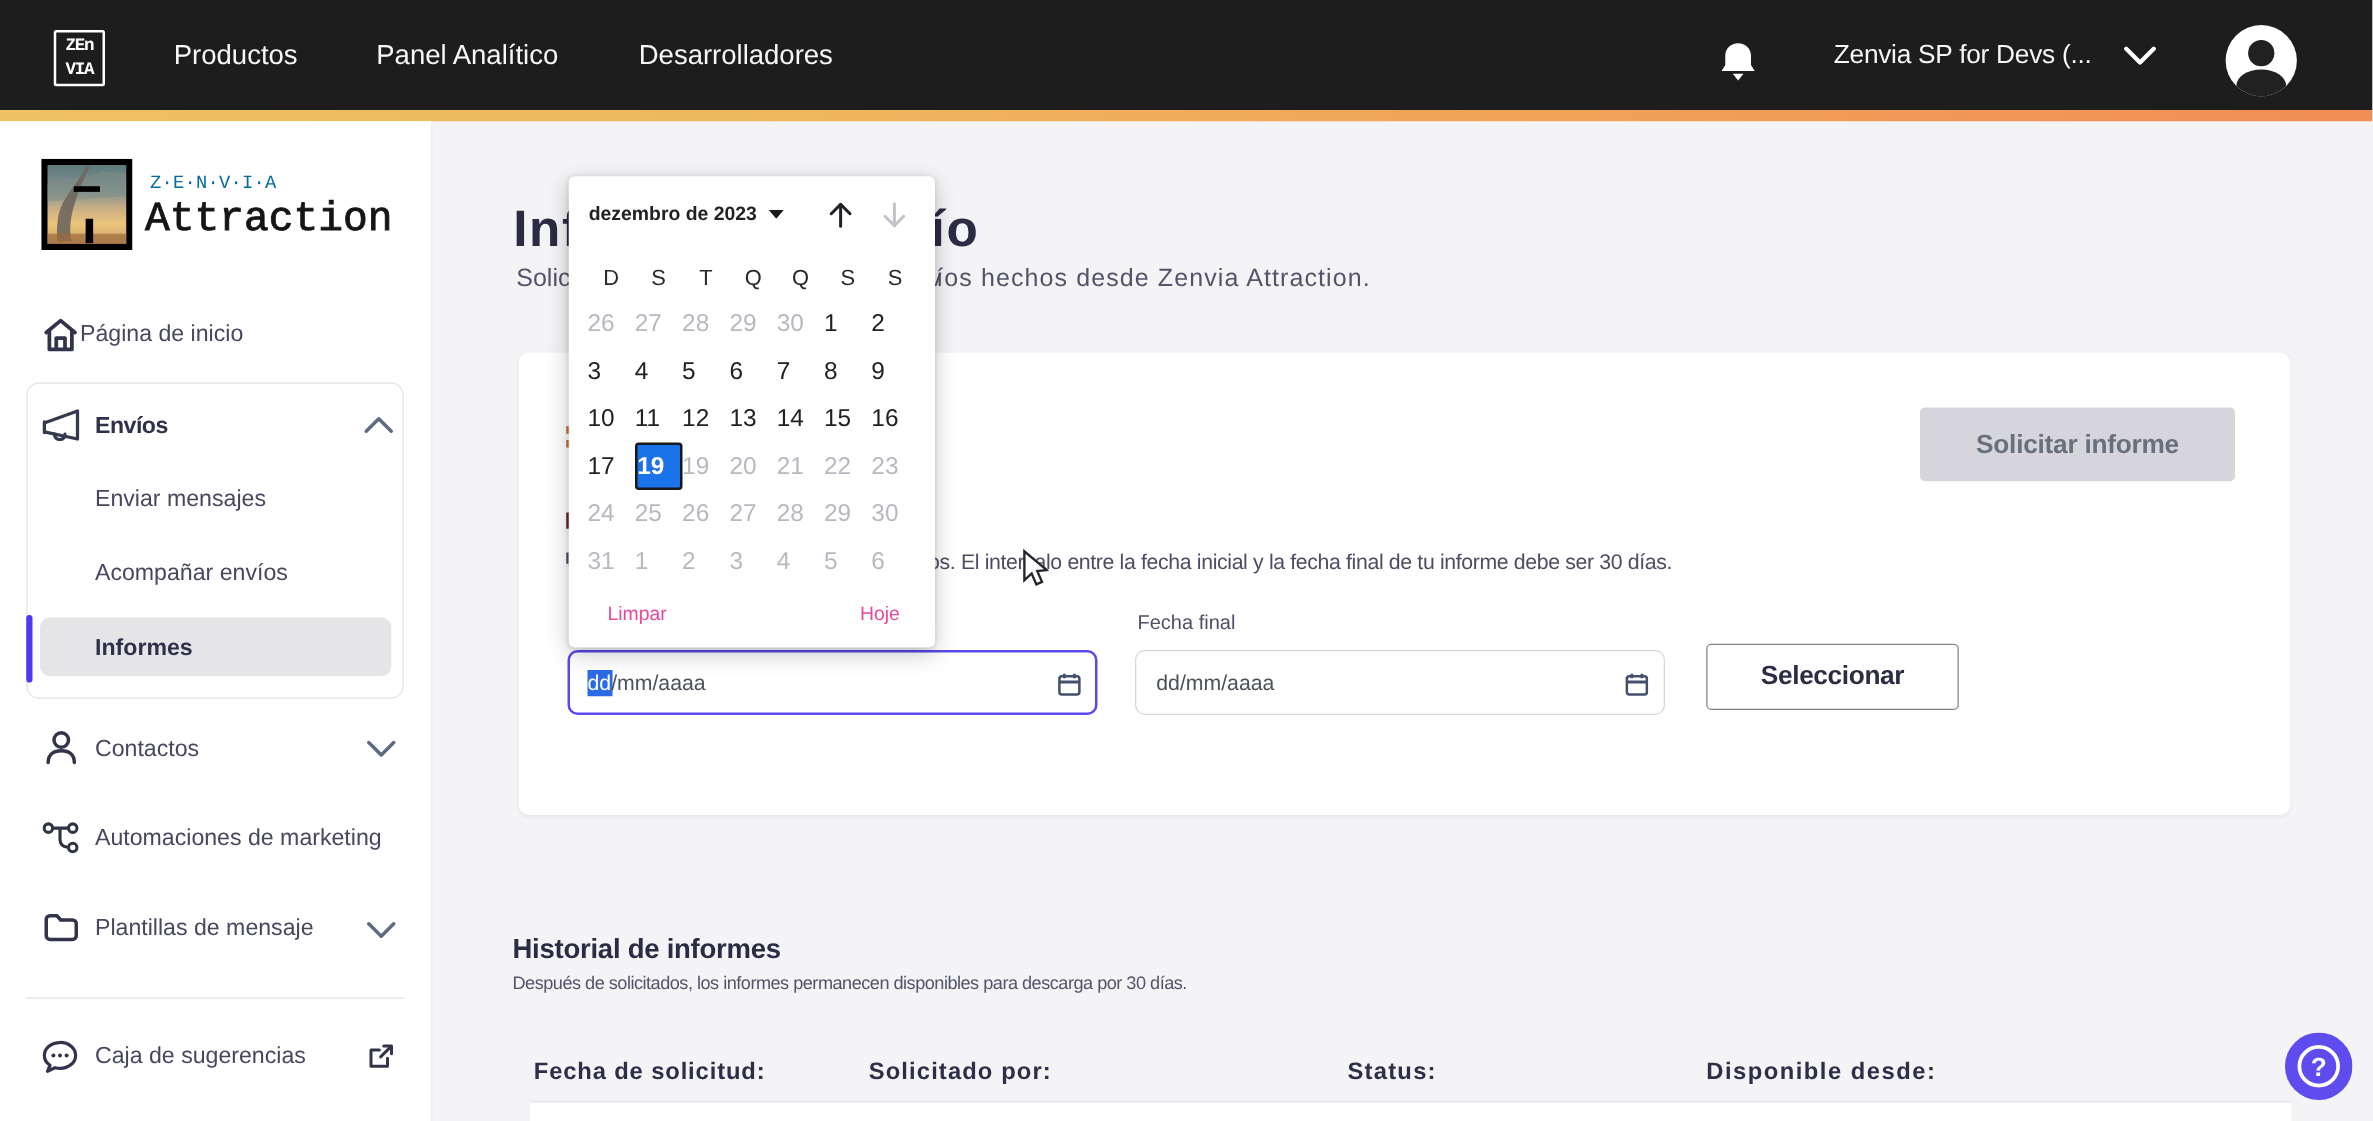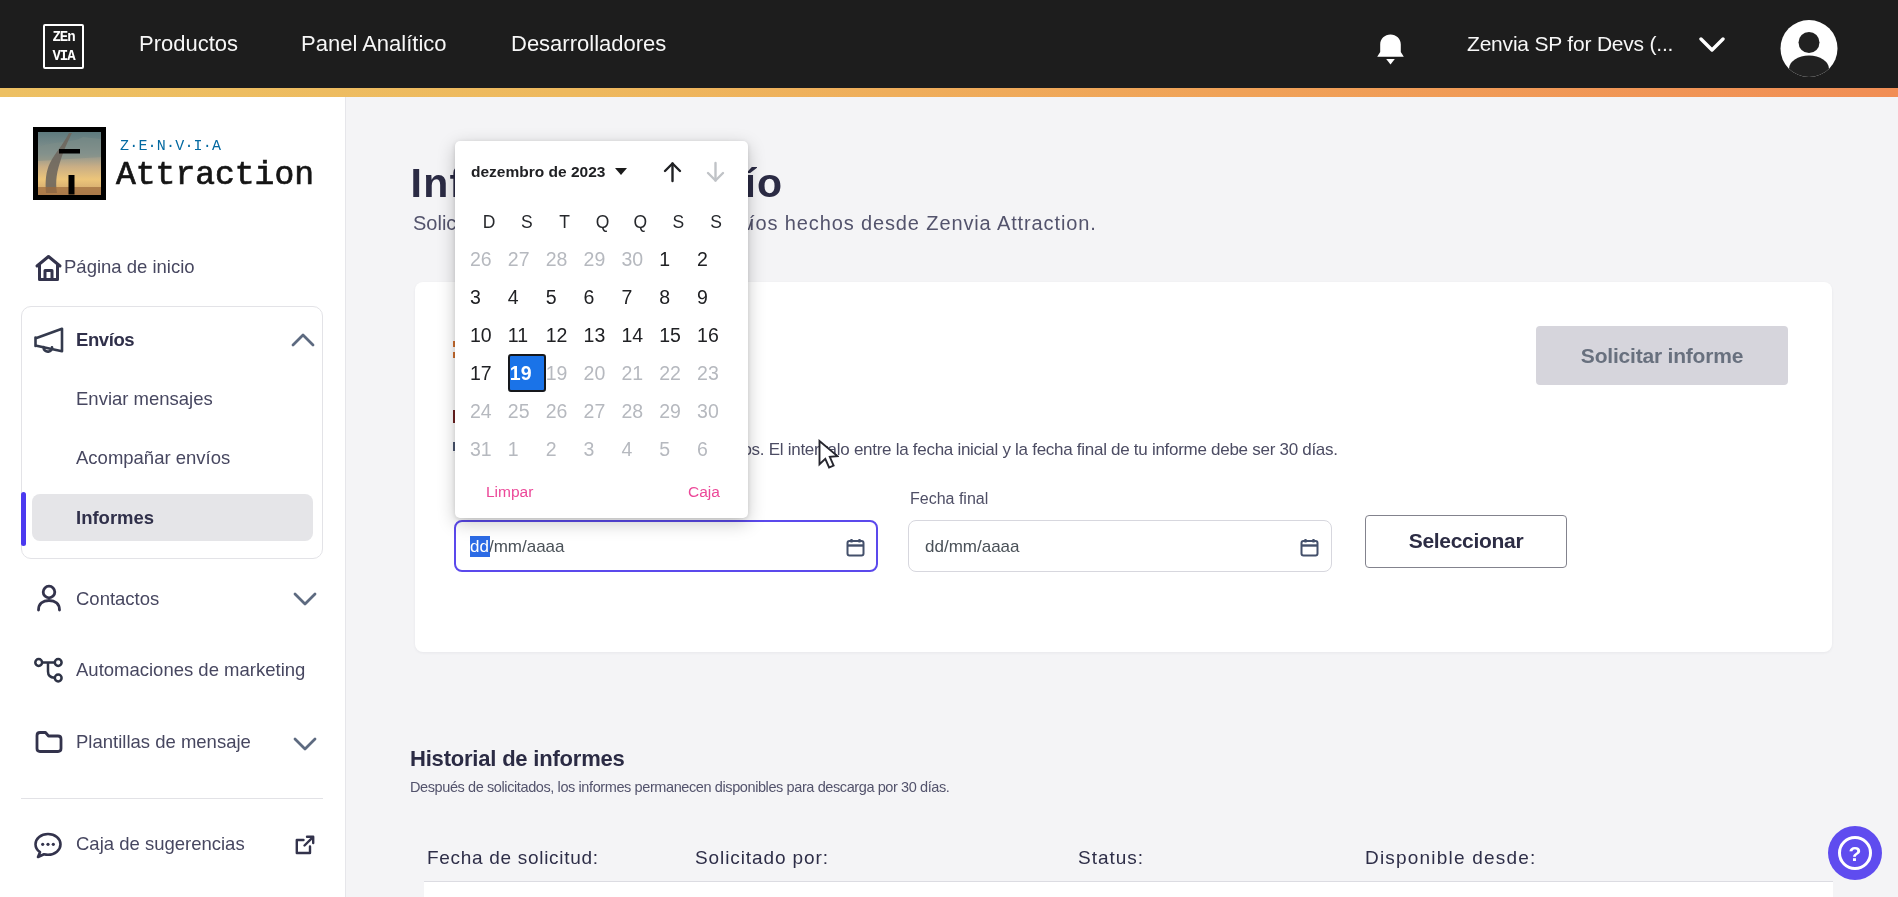--- a/index.html
+++ b/index.html
@@ -42,21 +42,21 @@
   box-shadow:0 5px 18px rgba(0,0,0,.22),0 1px 4px rgba(0,0,0,.12)}
 .calhead{position:absolute;left:16px;top:22px;font-size:15.5px;font-weight:bold;color:#202124}
 .calcell{position:absolute;width:38px;height:38px;font-size:19.5px;color:#202124}
 .caldis{color:#b6b9bf}
 .calsel{background:#1a73e8;color:#fff;font-weight:bold;border:2px solid #16181c;border-radius:3px;box-sizing:border-box}
 .callink{position:absolute;font-size:15.5px;color:#ec4899}
 .dayhead{position:absolute;width:38px;text-align:center;font-size:17.5px;color:#26282c}
 
 .hist{position:absolute;left:410px;top:746px;font-size:22px;font-weight:bold;letter-spacing:-0.2px;color:#2b2b44}
 .histsub{position:absolute;left:410px;top:779px;font-size:14.5px;letter-spacing:-0.4px;color:#53536c}
-.th{position:absolute;top:847px;font-size:19px;font-weight:normal;color:#2e2e48}
+.th{position:absolute;top:847px;font-size:19px;font-weight:bold;color:#2e2e48}
 .tline{position:absolute;left:424px;top:881px;width:1409px;height:1px;background:#dcdce2}
 .trow{position:absolute;left:424px;top:882px;width:1409px;height:15px;background:#fff}
 </style>
 </head>
 <body>
 
 <div class="topbar"></div>
 <div class="strip"></div>
 <div class="logobox">ZEn<br>VIA</div>
 <div class="navlink" style="left:139px">Productos</div>
@@ -275,21 +275,21 @@
       <div class="calcell caldis" style="left:242.1px;top:250.9px;line-height:38px">30</div>
       <div class="calcell caldis" style="left:15px;top:288.8px;line-height:38px">31</div>
       <div class="calcell caldis" style="left:52.85px;top:288.8px;line-height:38px">1</div>
       <div class="calcell caldis" style="left:90.7px;top:288.8px;line-height:38px">2</div>
       <div class="calcell caldis" style="left:128.55px;top:288.8px;line-height:38px">3</div>
       <div class="calcell caldis" style="left:166.4px;top:288.8px;line-height:38px">4</div>
       <div class="calcell caldis" style="left:204.25px;top:288.8px;line-height:38px">5</div>
       <div class="calcell caldis" style="left:242.1px;top:288.8px;line-height:38px">6</div>
     </div>
   <div class="callink" style="left:31px;top:342px">Limpar</div>
-  <div class="callink" style="left:233px;top:342px">Caja</div>
+  <div class="callink" style="left:233px;top:342px">Hoje</div>
 </div>
 
 <svg class="abs" style="left:817px;top:439px" width="22" height="31" viewBox="0 0 22 31">
   <path d="M2.5 2 L2.5 25.2 L8.3 19.8 L12.1 28.5 L16.6 26.5 L12.8 17.9 L20.4 17.1 Z" fill="#fff" stroke="#26262e" stroke-width="1.9" stroke-linejoin="miter"></path>
 </svg>
 
 <svg class="abs" style="left:1828px;top:826px" width="54" height="54" viewBox="0 0 54 54">
   <circle cx="27" cy="27" r="27" fill="#5f4cef"></circle>
   <circle cx="27" cy="27" r="15.5" fill="none" stroke="#fff" stroke-width="3"></circle>
   <text x="27" y="34.5" text-anchor="middle" font-family="Liberation Sans" font-size="21px" font-weight="bold" fill="#fff">?</text>

